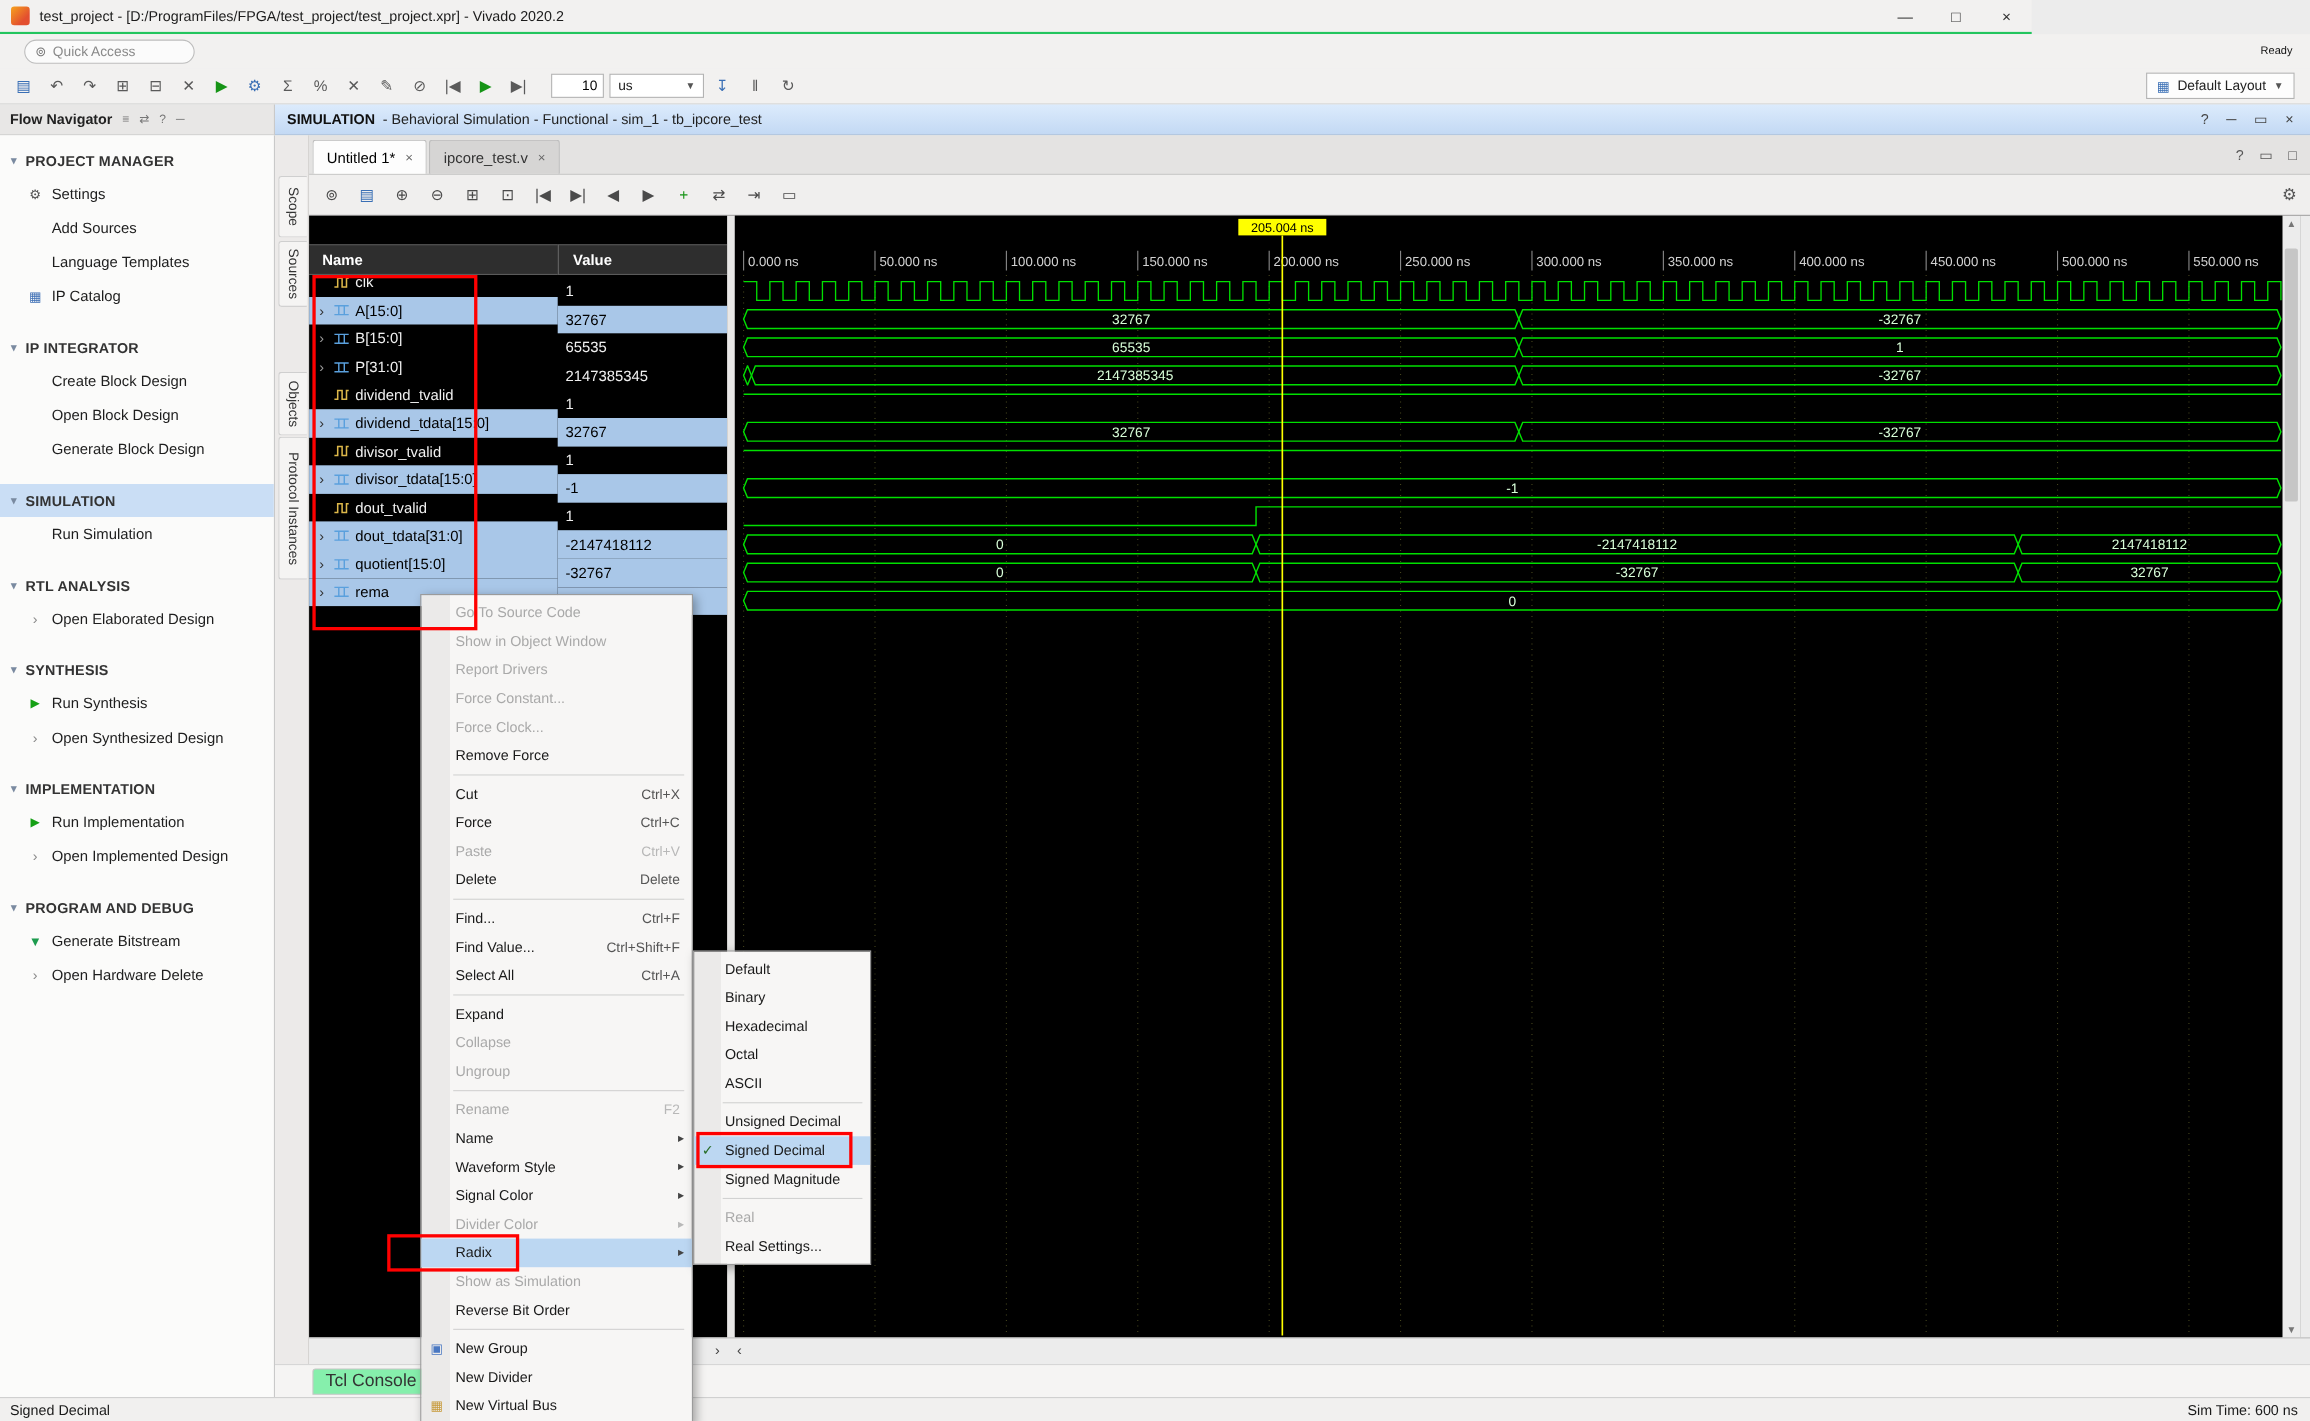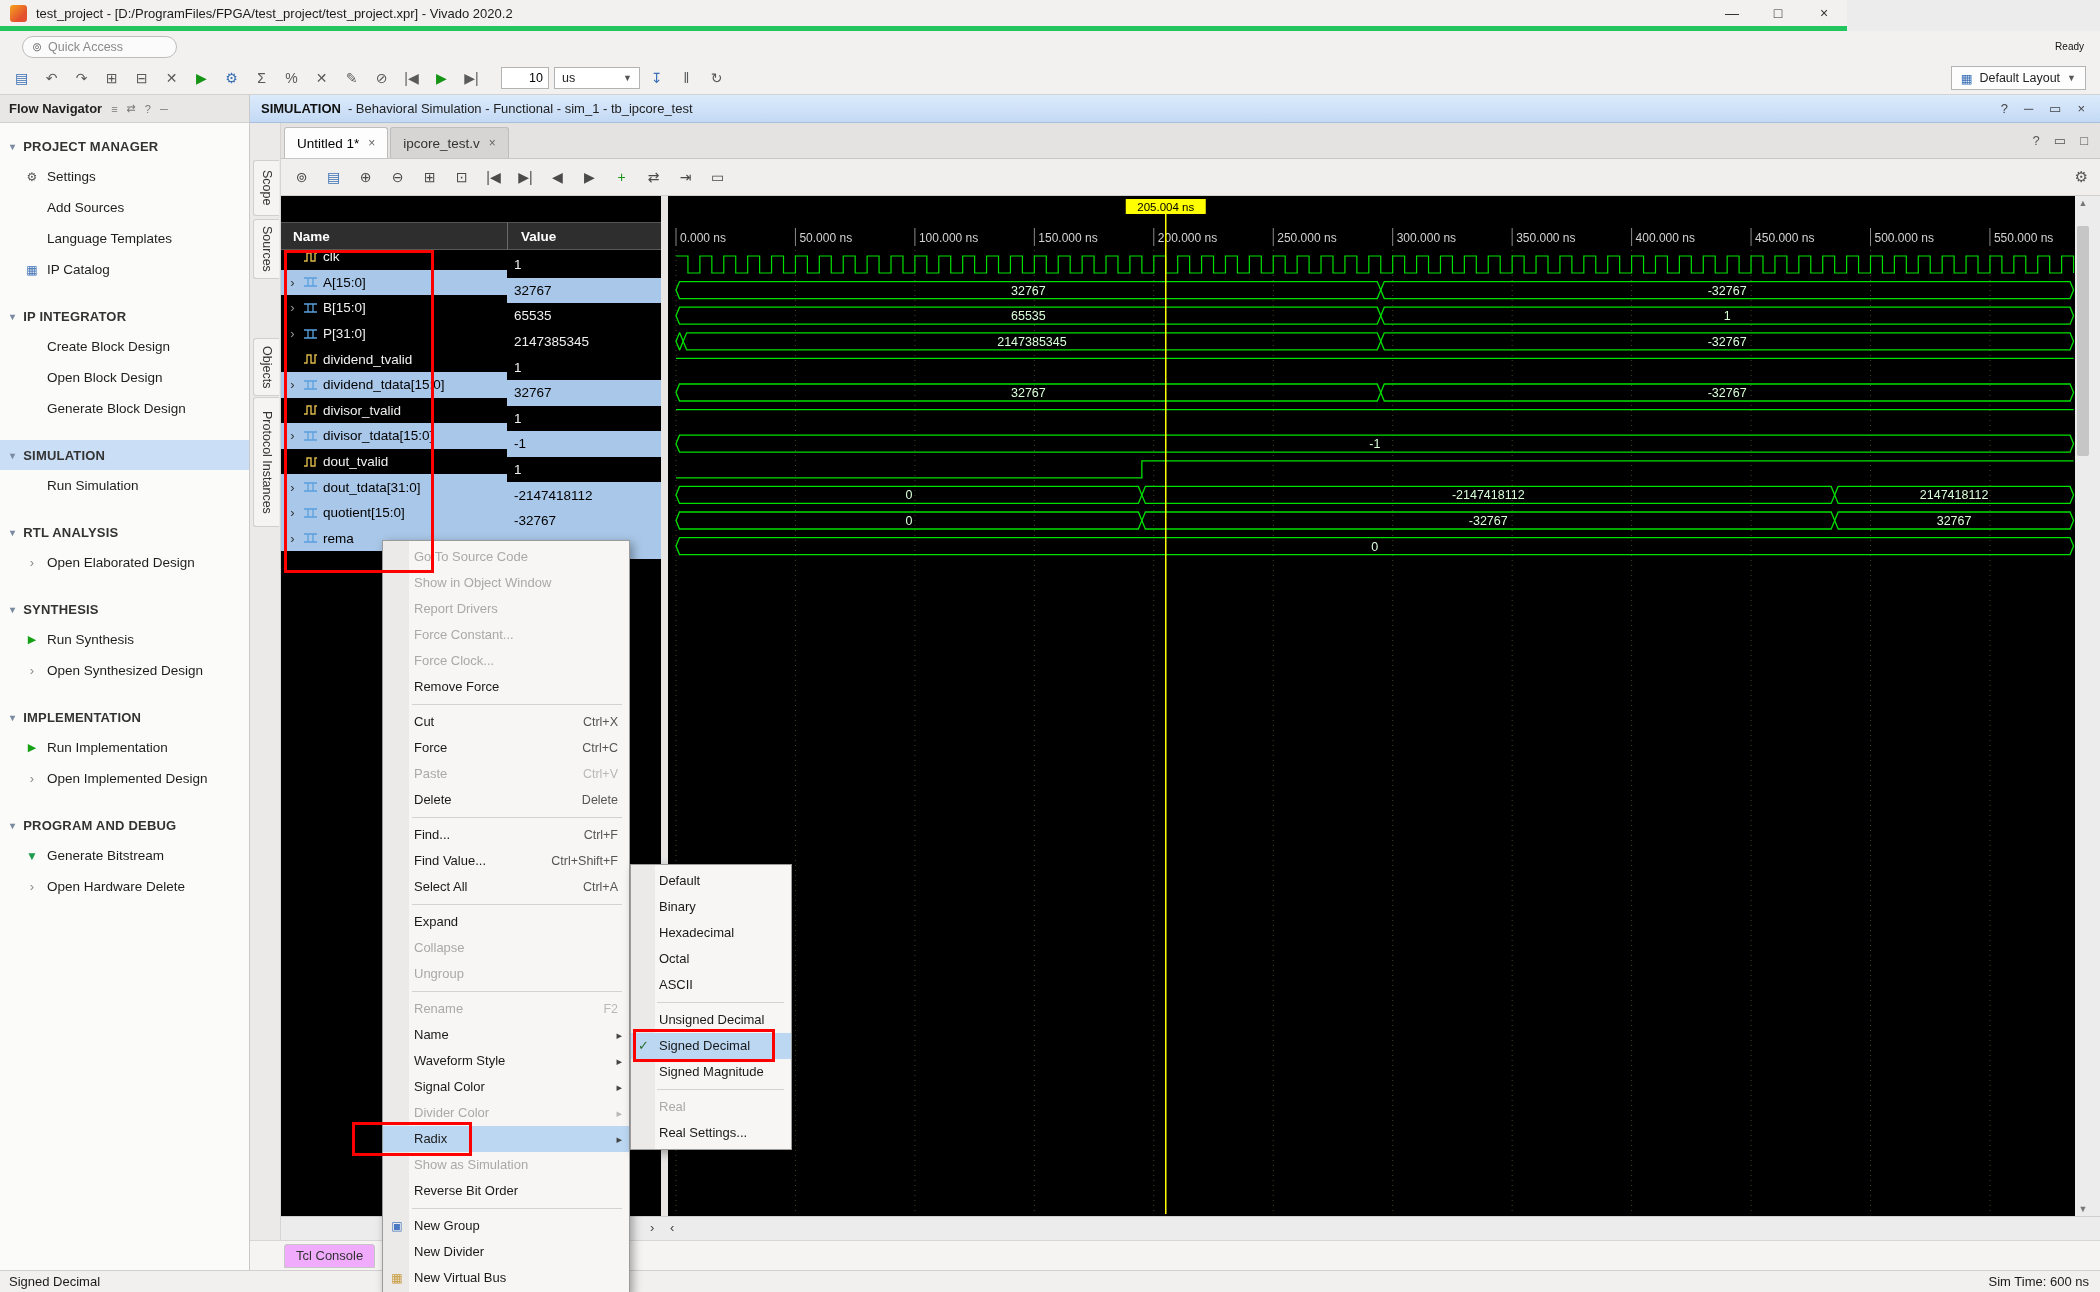--- a/index.html
+++ b/index.html
@@ -1,20 +1,20 @@
 <!DOCTYPE html>
 <html><head>
 <meta charset="utf-8">
 <style>
   *{box-sizing:border-box;margin:0;padding:0}
   html,body{width:2100px;height:1292px}
   body{position:relative;overflow:hidden;background:#ececec;font-family:"Liberation Sans",sans-serif;user-select:none}
 
   
-  #titlebar{position:absolute;left:0;top:0;width:1847px;height:31px;background:#f2f1f0;border-bottom:5px solid #22c55e;display:flex;align-items:center}
+  #titlebar{position:absolute;left:0;top:0;width:1847px;height:31px;background:#f2f1f0;border-bottom:2px solid #22c55e;display:flex;align-items:center}
   #app-icon{width:17px;height:17px;margin:0 9px 0 10px;border-radius:3px;background:linear-gradient(135deg,#f6a21d 0%,#e34f2f 70%)}
   #title-text{font-size:13px;color:#1c1c1c}
   #win-controls{margin-left:auto;display:flex;height:100%}
   .win-btn{width:46px;display:flex;align-items:center;justify-content:center;font-size:14px;color:#333}
 
   
   #menubar{position:absolute;left:0;top:31px;width:2100px;height:31px;background:#f2f1f0;display:flex;align-items:center;padding-left:4px}
   .menu-item{padding:0 12px;height:100%;display:flex;align-items:center;font-size:13.5px;color:#1b1b1b}
   #quick-access{margin-left:18px;width:155px;height:22px;border:1px solid #bdbdbd;border-radius:11px;background:#fbfbfb;display:flex;align-items:center;gap:6px;padding:0 9px}
   #quick-access .qa-icon{color:#777;font-size:12px}
@@ -91,21 +91,21 @@
   #wave-svg{position:absolute;left:387px;top:0}
   #wave-vscroll{position:absolute;left:1794px;top:0;width:16px;height:1020px;background:#ececec}
   #wave-vscroll .thumb{position:absolute;left:2px;top:30px;width:12px;height:230px;background:#c6c6c6;border-radius:2px}
   #wave-vscroll .sarr{position:absolute;left:0;width:16px;text-align:center;font-size:9px;color:#777}
   #wave-right-gap{position:absolute;left:1810px;top:0;width:9px;height:1020px;background:#ececec}
 
   
   #hscroll-strip{position:absolute;left:281px;top:1216px;width:1819px;height:24px;background:#ececec;border-top:1px solid #cfcfcf}
   #hscroll-strip .hs-arrow{position:absolute;top:3px;font-size:13px;color:#444}
   #tcl-bar{position:absolute;left:250px;top:1240px;width:1850px;height:30px;background:#f5f4f3;border-top:1px solid #d6d6d6;display:flex;align-items:center;padding-left:34px}
-  #tcl-tab{height:24px;border:1px solid #c6c6c6;background:#f0abfc;display:inline-flex;align-items:center;padding:0 11px;font-size:13px;color:#333;border-radius:3px 3px 0 0}
+  #tcl-tab{height:24px;border:1px solid #c6c6c6;background:#86efac;display:inline-flex;align-items:center;padding:0 11px;font-size:16px;color:#333;border-radius:3px 3px 0 0}
   #statusbar{position:absolute;left:0;top:1270px;width:2100px;height:22px;background:#f1f0ef;border-top:1px solid #d0d0d0;display:flex;align-items:center;z-index:10}
   #status-left{margin-left:9px;font-size:13px;color:#1a1a1a}
   #status-right{margin-left:auto;margin-right:11px;font-size:13px;color:#1a1a1a}
 
   
   #context-menu{position:absolute;left:382px;top:540px;width:248px;z-index:50;background:linear-gradient(90deg,#ebeae9 0,#ebeae9 26px,#f7f6f5 26px);border:1px solid #9b9b9b;box-shadow:3px 3px 9px rgba(0,0,0,.35);padding:3px 0}
   .cm-item{height:26px;line-height:26px;position:relative;padding-left:31px;font-size:13px;color:#1a1a1a;white-space:nowrap}
   .cm-item.disabled{color:#a9a9a9}
   .cm-item.highlight{background:#bcd7f2}
   .cm-item .shortcut{position:absolute;right:11px;color:#555;font-size:12.5px}

